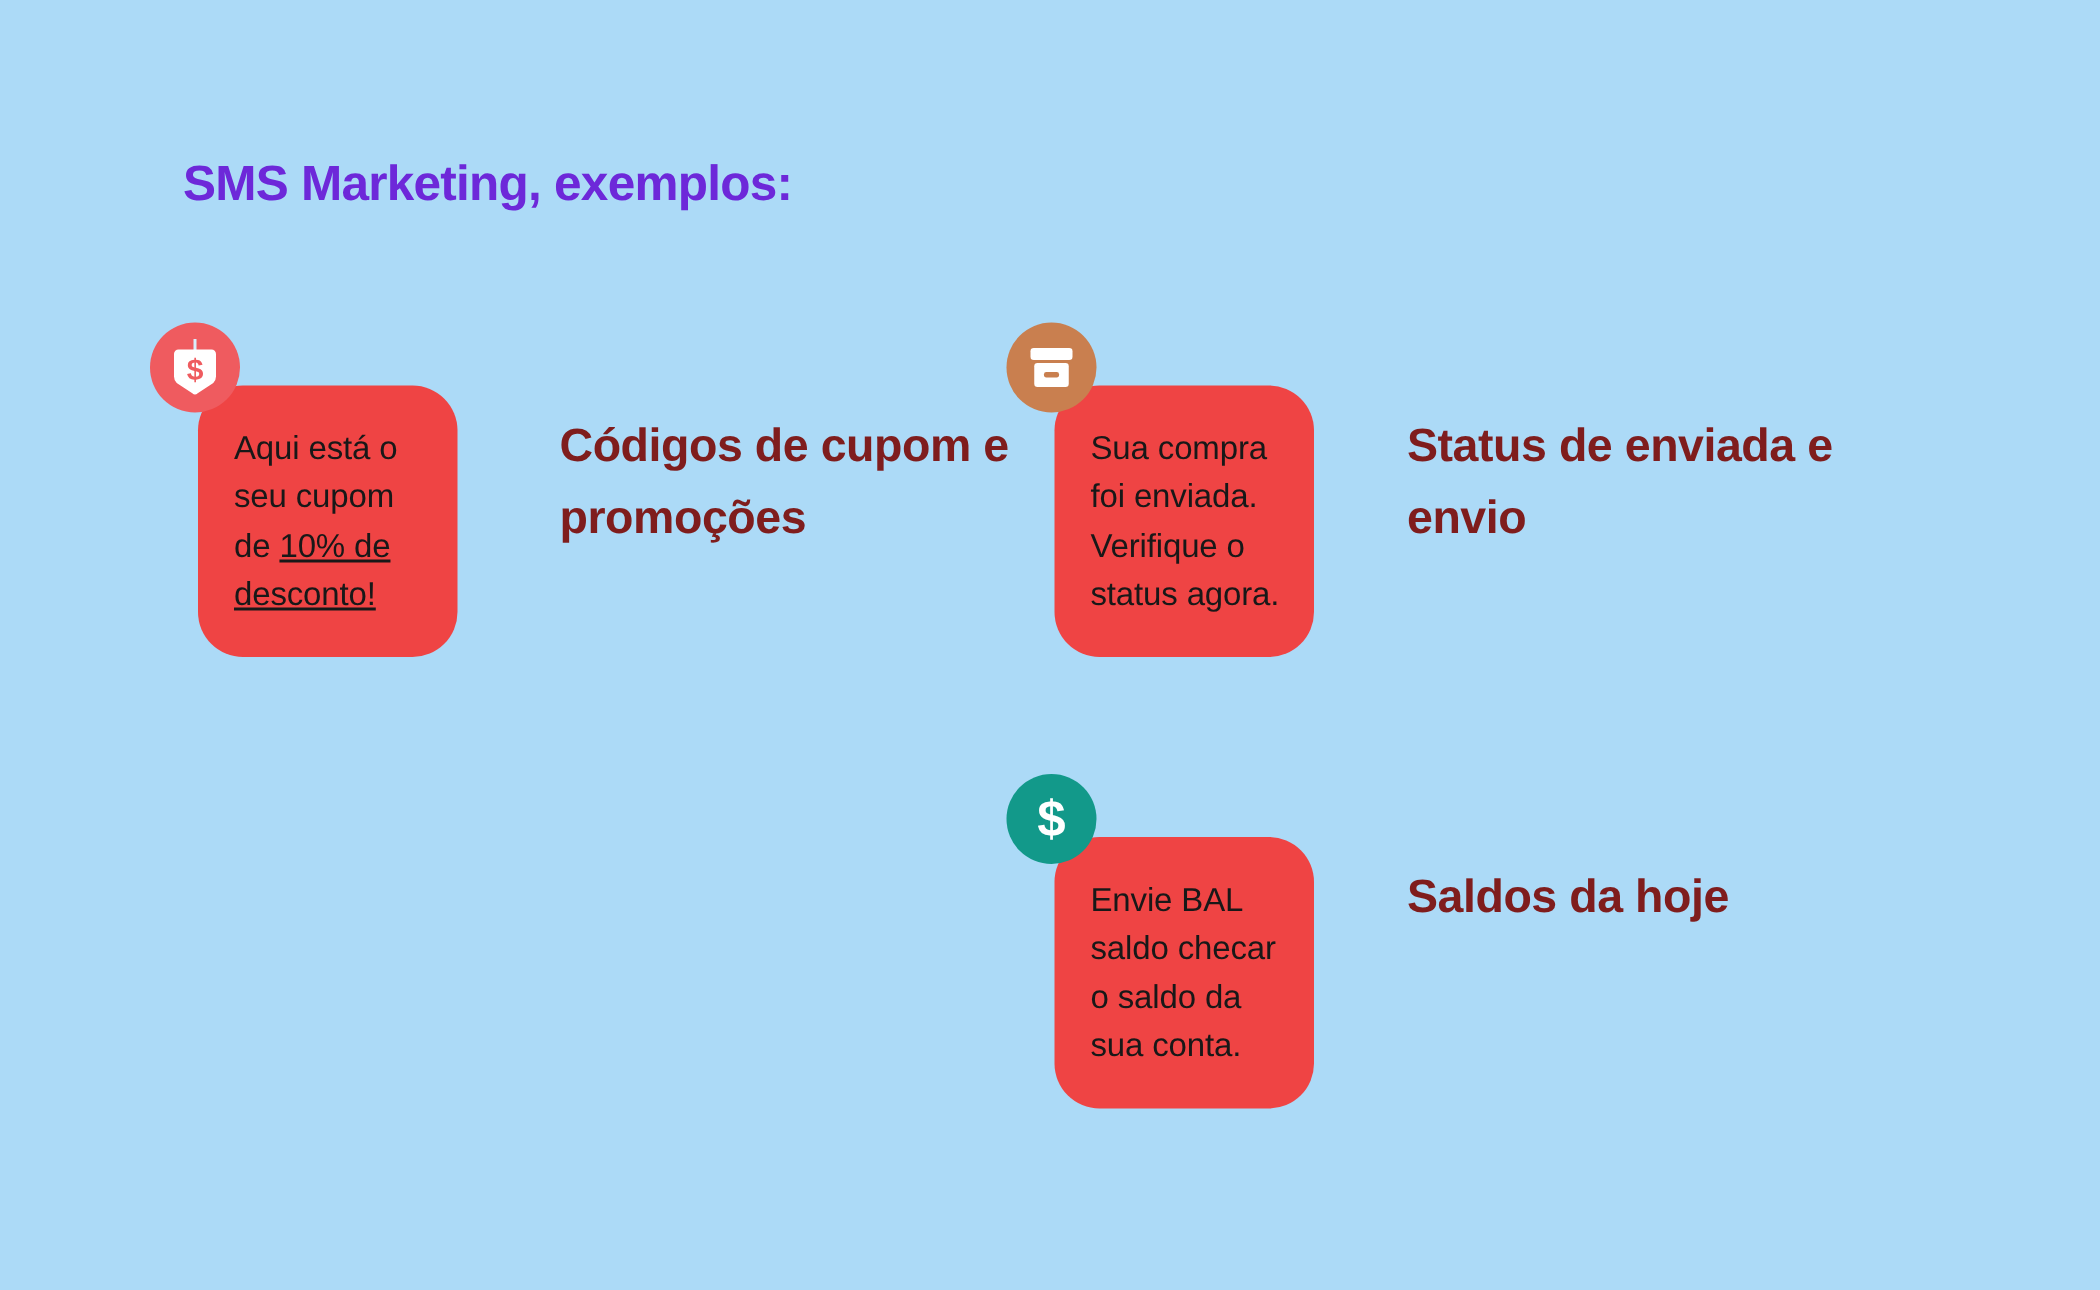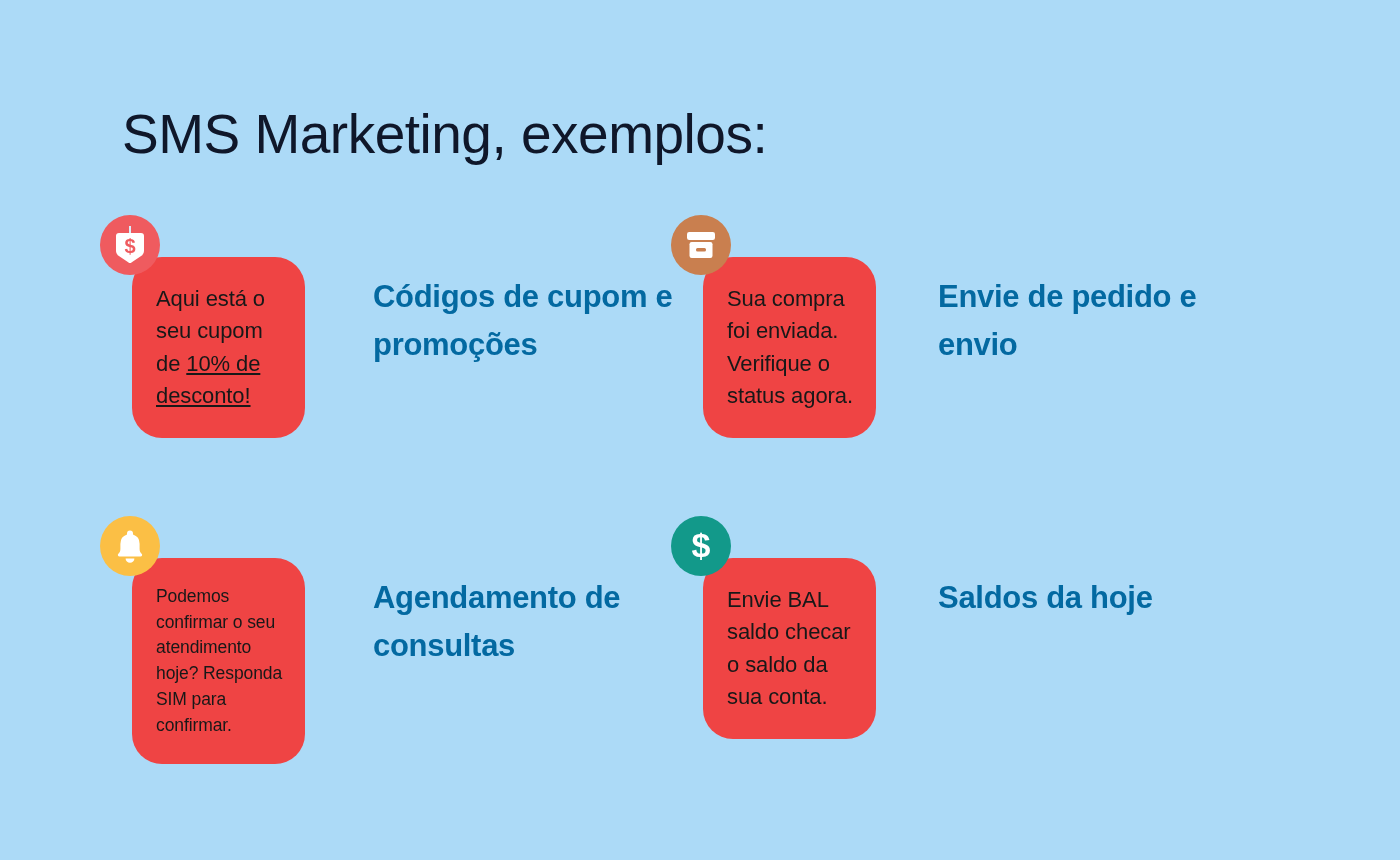--- a/index.html
+++ b/index.html
@@ -12,23 +12,23 @@
     background: #ACDAF7;
     font-family: "Liberation Sans", sans-serif;
     overflow: hidden;
     position: relative;
   }
 
   .page-title {
     position: absolute;
     left: 122px;
     top: 104px;
-    font-size: 55px;
-    font-weight: 400;
-    color: #0f172a;
+    font-size: 33px;
+    font-weight: 700;
+    color: #6d28d9;
     letter-spacing: -0.5px;
     line-height: 1.1;
     white-space: nowrap;
   }
 
   .grid {
     position: absolute;
     left: 0;
     top: 215px;
     width: 1400px;
@@ -94,21 +94,21 @@
     border-radius: 50%;
     display: flex;
     align-items: center;
     justify-content: center;
     z-index: 3;
   }
 
   .card-label {
     font-size: 31px;
     font-weight: 700;
-    color: #0369a1;
+    color: #7f1d1d;
     line-height: 1.55;
     letter-spacing: -0.3px;
     margin-left: 68px;
     margin-top: 58px;
     max-width: 330px;
   }
 
   .cell-right .card-label {
     margin-left: 62px;
     max-width: 340px;
@@ -147,41 +147,27 @@
           <svg width="32" height="30" viewBox="0 0 32 30" aria-hidden="true">
             <rect x="2" y="2" width="28" height="8" rx="2.2" fill="#FFFFFF"></rect>
             <rect x="4.5" y="12" width="23" height="16" rx="2.2" fill="#FFFFFF"></rect>
             <rect x="11" y="18" width="10" height="3.6" rx="1.5" fill="#C97F4F"></rect>
           </svg>
         </div>
         <div class="bubble">
           <div class="bubble-text">Sua compra foi enviada. Verifique o status agora.</div>
         </div>
       </div>
-      <div class="card-label">Envie de pedido e envio</div>
+      <div class="card-label">Status de enviada e envio</div>
     </div>
 
   </div>
 
   <div class="row" style="margin-top:11px">
 
-    <div class="cell cell-left">
-      <div class="bubble-wrap">
-        <div class="icon-badge" style="background:#FBBF45">
-          <svg width="32" height="34" viewBox="0 0 32 34" aria-hidden="true">
-            <path d="M16 1.5 a3 3 0 0 1 3 3 v1.1 a9.6 9.6 0 0 1 6.6 9.1 v5.4 c0 2.1 0.7 3.4 2 4.6 a1.6 1.6 0 0 1 -1.1 2.8 H5.5 a1.6 1.6 0 0 1 -1.1 -2.8 c1.3 -1.2 2 -2.5 2 -4.6 v-5.4 a9.6 9.6 0 0 1 6.6 -9.1 V4.5 a3 3 0 0 1 3 -3 z" fill="#FFFFFF"></path>
-            <path d="M11.6 29.4 h8.8 a4.4 4.4 0 0 1 -8.8 0 z" fill="#FFFFFF"></path>
-          </svg>
-        </div>
-        <div class="bubble">
-          <div class="bubble-text small">Podemos confirmar o seu atendimento hoje? Responda SIM para confirmar.</div>
-        </div>
-      </div>
-      <div class="card-label">Agendamento de consultas</div>
-    </div>
 
     <div class="cell cell-right">
       <div class="bubble-wrap">
         <div class="icon-badge" style="background:#12998A">
           <svg width="36" height="40" viewBox="0 0 36 40" aria-hidden="true">
             <text x="18" y="31" font-family="'Liberation Sans', sans-serif" font-size="34" font-weight="bold" fill="#FFFFFF" text-anchor="middle">$</text>
           </svg>
         </div>
         <div class="bubble">
           <div class="bubble-text">Envie BAL saldo checar o saldo da sua conta.</div>

